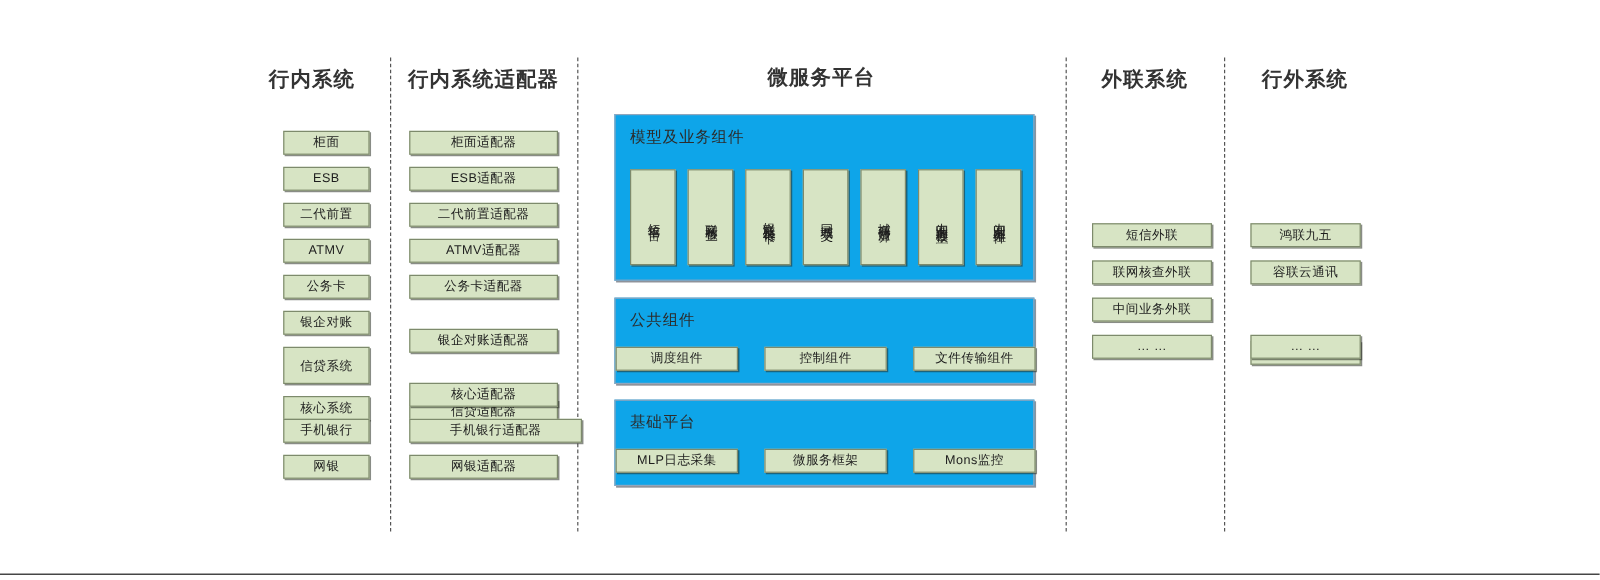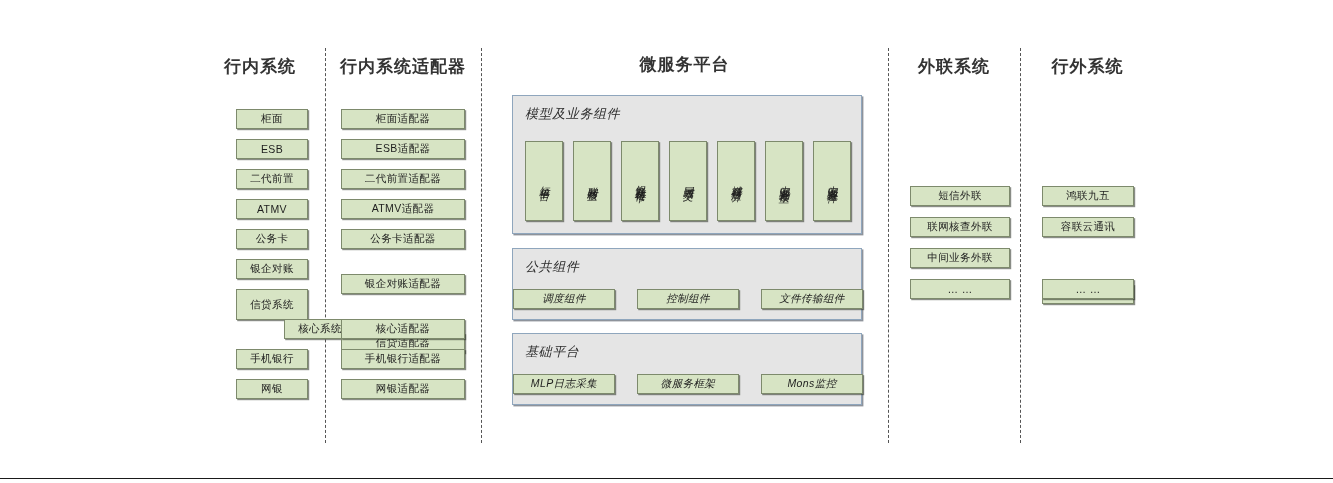--- a/index.html
+++ b/index.html
@@ -87,24 +87,23 @@
     writing-mode: vertical-rl;
     text-orientation: upright;
     white-space: nowrap;
     line-height: 1.05;
   }
 
   
   .panel {
     position: absolute;
     box-sizing: border-box;
-    background: #e5e5e5;
+    background: #0ea5e9;
     border: 1.3px solid #8fa6bd;
     box-shadow: 1.4px 1.4px 0 rgba(30,40,55,0.5);
-    font-style: italic;
   }
   .panel-title {
     position: absolute;
     left: 12px;
     top: 9px;
     font-size: 13px;
     color: #2c2c2c;
     letter-spacing: 0.6px;
     white-space: nowrap;
   }
@@ -119,33 +118,33 @@
     <div class="divider" style="left: 1020px;"></div>
     <div class="bottom-rule"></div>
     <div class="col-title" style="left: 195px; top: 55px; width: 130px;">行内系统</div>
     <div class="node" style="left: 236px; top: 109px; width: 72px; height: 20px;">柜面</div>
     <div class="node" style="left: 236px; top: 139px; width: 72px; height: 20px;">ESB</div>
     <div class="node" style="left: 236px; top: 169px; width: 72px; height: 20px;">二代前置</div>
     <div class="node" style="left: 236px; top: 199px; width: 72px; height: 20px;">ATMV</div>
     <div class="node" style="left: 236px; top: 229px; width: 72px; height: 20px;">公务卡</div>
     <div class="node" style="left: 236px; top: 259px; width: 72px; height: 20px;">银企对账</div>
     <div class="node" style="left: 236px; top: 289px; width: 72px; height: 31px;">信贷系统</div>
-    <div class="node" style="left: 236px; top: 319px; width: 72px; height: 20px; margin-left: 48px;">核心系统</div>
+    <div class="node" style="left: 236px; top: 330px; width: 72px; height: 20px;">核心系统</div>
     <div class="node" style="left: 236px; top: 349px; width: 72px; height: 20px;">手机银行</div>
     <div class="node" style="left: 236px; top: 379px; width: 72px; height: 20px;">网银</div>
     <div class="col-title" style="left: 325px; top: 55px; width: 156px;">行内系统适配器</div>
     <div class="node" style="left: 341px; top: 109px; width: 124px; height: 20px;">柜面适配器</div>
     <div class="node" style="left: 341px; top: 139px; width: 124px; height: 20px;">ESB适配器</div>
     <div class="node" style="left: 341px; top: 169px; width: 124px; height: 20px;">二代前置适配器</div>
     <div class="node" style="left: 341px; top: 199px; width: 124px; height: 20px;">ATMV适配器</div>
     <div class="node" style="left: 341px; top: 229px; width: 124px; height: 20px;">公务卡适配器</div>
     <div class="node" style="left: 341px; top: 259px; width: 124px; height: 20px; margin-top: 15px;">银企对账适配器</div>
     <div class="node" style="left: 341px; top: 289px; width: 124px; height: 20px; margin-top: 44px;">信贷适配器</div>
     <div class="node" style="left: 341px; top: 319px; width: 124px; height: 20px;">核心适配器</div>
-    <div class="node" style="left: 341px; top: 349px; width: 124px; height: 20px;">手机银行适配器</div>
+    <div class="node" style="left: 341px; top: 349px; width: 144px; height: 20px;">手机银行适配器</div>
     <div class="node" style="left: 341px; top: 379px; width: 124px; height: 20px;">网银适配器</div>
     <div class="col-title" style="left: 481px; top: 53px; width: 407px;">微服务平台</div>
     <div class="col-title" style="left: 888px; top: 55px; width: 132px;">外联系统</div>
     <div class="node" style="left: 910px; top: 186px; width: 100px; height: 20px;">短信外联</div>
     <div class="node" style="left: 910px; top: 217px; width: 100px; height: 20px;">联网核查外联</div>
     <div class="node" style="left: 910px; top: 248px; width: 100px; height: 20px;">中间业务外联</div>
     <div class="node" style="left: 910px; top: 279px; width: 100px; height: 20px;">… …</div>
     <div class="col-title" style="left: 1020px; top: 55px; width: 135px;">行外系统</div>
     <div class="node" style="left: 1042px; top: 186px; width: 92px; height: 20px;">鸿联九五</div>
     <div class="node" style="left: 1042px; top: 217px; width: 92px; height: 20px;">容联云通讯</div>

